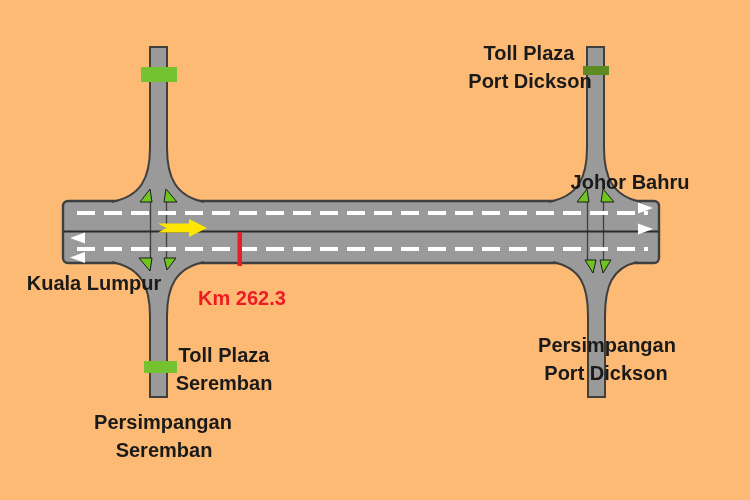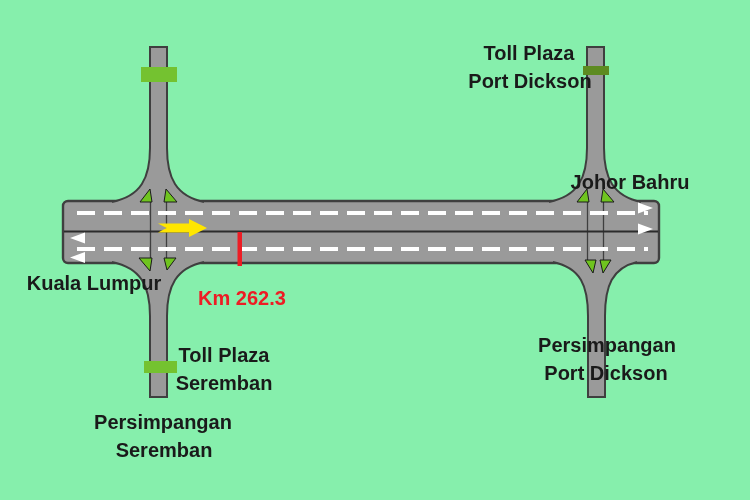--- a/index.html
+++ b/index.html
@@ -1,16 +1,16 @@
 <!DOCTYPE html>
 <html><head>
 <meta charset="utf-8">
 <style>
   html,body{margin:0;padding:0;background:#ffffff;}
-  .stage{position:relative;width:750px;height:500px;background:#86efac;overflow:hidden;}
+  .stage{position:relative;width:750px;height:500px;background:#fdba74;overflow:hidden;}
   svg{position:absolute;inset:0;display:block;}
   text{font-family:"Liberation Sans",sans-serif;font-weight:700;font-size:20px;}
   .lbl{text-anchor:middle;}
 </style>
 </head>
 <body>
 
 <div class="stage">
 <svg width="750" height="500" viewBox="0 0 750 500" xmlns="http://www.w3.org/2000/svg">
 

